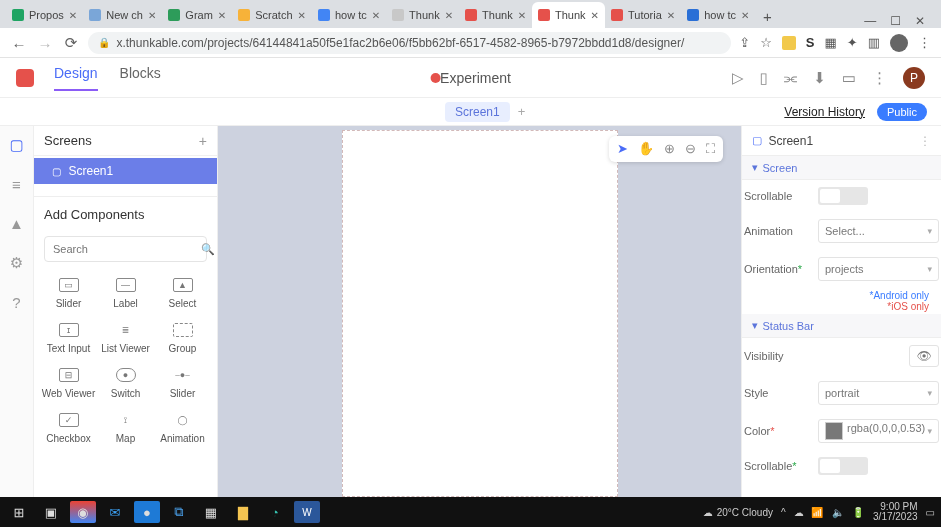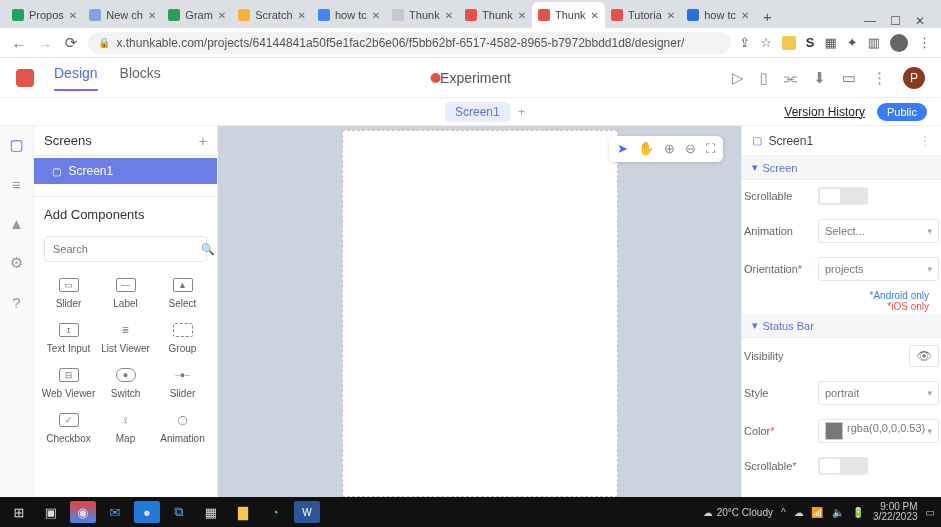--- a/index.html
+++ b/index.html
@@ -367,17 +367,17 @@
   <div class="ticon" style="background:#2b579a;color:#fff;font-size:10px">W</div>
   <div class="tray">
     <div class="weather">☁ <span>20°C  Cloudy</span></div>
     <span>^</span>
     <span>☁</span>
     <span>📶</span>
     <span>🔈</span>
     <span>🔋</span>
     <div class="clock">
       <div>9:00 PM</div>
-      <div>3/22/2023</div>
+      <div>3/17/2023</div>
     </div>
     <span>▭</span>
   </div>
 </div>
 
 </body></html>

